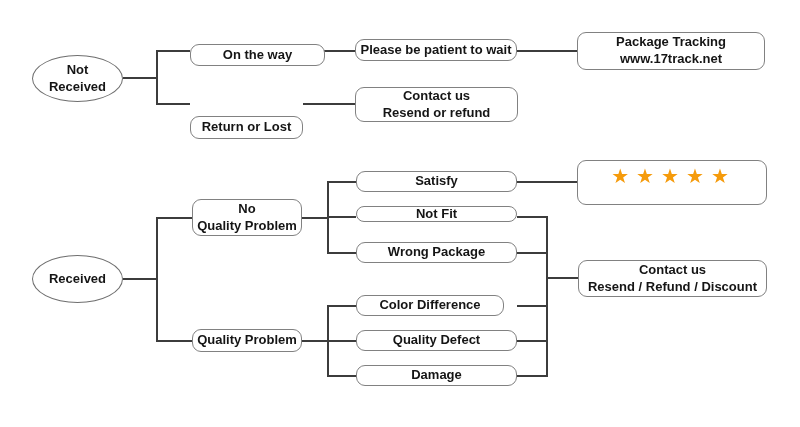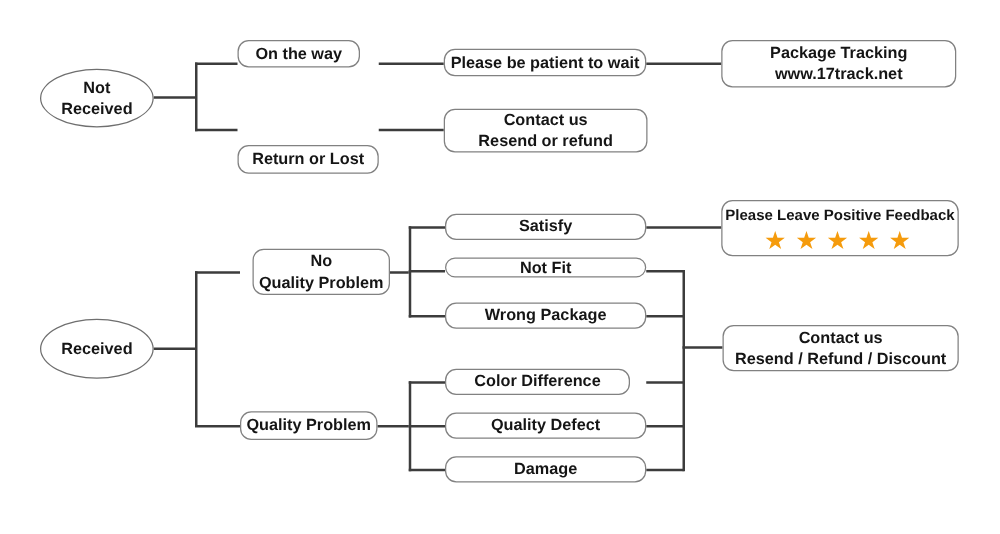--- a/index.html
+++ b/index.html
@@ -16,26 +16,26 @@
     line-height:1.3;white-space:pre;z-index:2;
   }
   .ellipse{border-radius:50%;border-width:1px;border-color:#6f6f6f;}
   .ln{position:absolute;background:#3c3c3c;z-index:1;}
   .hl{height:1.5px;}
   .vl{width:1.5px;}
 
   
   #not-received{left:32px;top:55px;width:91px;height:47px;}
   #received{left:32px;top:255px;width:91px;height:48px;}
-  #on-the-way{left:190px;top:32px;width:98px;height:22px;}
+  #on-the-way{left:190px;top:44px;width:135px;height:22px;}
   #return-or-lost{left:190px;top:92px;width:113px;height:23px;margin-top:24px;}
   #be-patient{left:355px;top:39px;width:162px;height:22px;}
   #package-tracking{left:577px;top:32px;width:188px;height:38px;}
   #contact-resend-refund{left:355px;top:87px;width:163px;height:35px;}
-  #no-quality-problem{left:202px;top:199px;width:110px;height:37px;}
+  #no-quality-problem{left:192px;top:199px;width:110px;height:37px;}
   #quality-problem{left:192px;top:329px;width:110px;height:23px;}
   #satisfy{left:356px;top:171px;width:161px;height:21px;}
   #not-fit{left:356px;top:206px;width:161px;height:16px;}
   #wrong-delivery{left:356px;top:242px;width:161px;height:21px;}
   #color-difference{left:356px;top:295px;width:148px;height:21px;}
   #quality-defect{left:356px;top:330px;width:161px;height:21px;}
   #damage{left:356px;top:365px;width:161px;height:21px;}
   #feedback{left:577px;top:160px;width:190px;height:45px;flex-direction:column;justify-content:flex-start;padding-top:4px;}
   #contact-discount{left:578px;top:260px;width:189px;height:37px;}
 
@@ -64,21 +64,20 @@
 Quality Problem</div>
 <div class="node" id="quality-problem">Quality Problem</div>
 <div class="node" id="satisfy">Satisfy</div>
 <div class="node" id="not-fit">Not Fit</div>
 <div class="node" id="wrong-delivery">Wrong Package</div>
 <div class="node" id="color-difference">Color Difference</div>
 <div class="node" id="quality-defect">Quality Defect</div>
 <div class="node" id="damage">Damage</div>
 
 <div class="node" id="feedback">
-  <div class="fb-title">Please Leave Positive Feedback</div>
   <div class="stars">★★★★★</div>
 </div>
 
 <div class="node" id="contact-discount">Contact us
 Resend / Refund / Discount</div>
 
 <div class="ln hl" style="left:123px;top:77px;width:34px;"></div>
 <div class="ln vl" style="left:156px;top:50px;height:55px;"></div>
 <div class="ln hl" style="left:156px;top:50px;width:34px;"></div>
 <div class="ln hl" style="left:156px;top:103px;width:34px;"></div>

